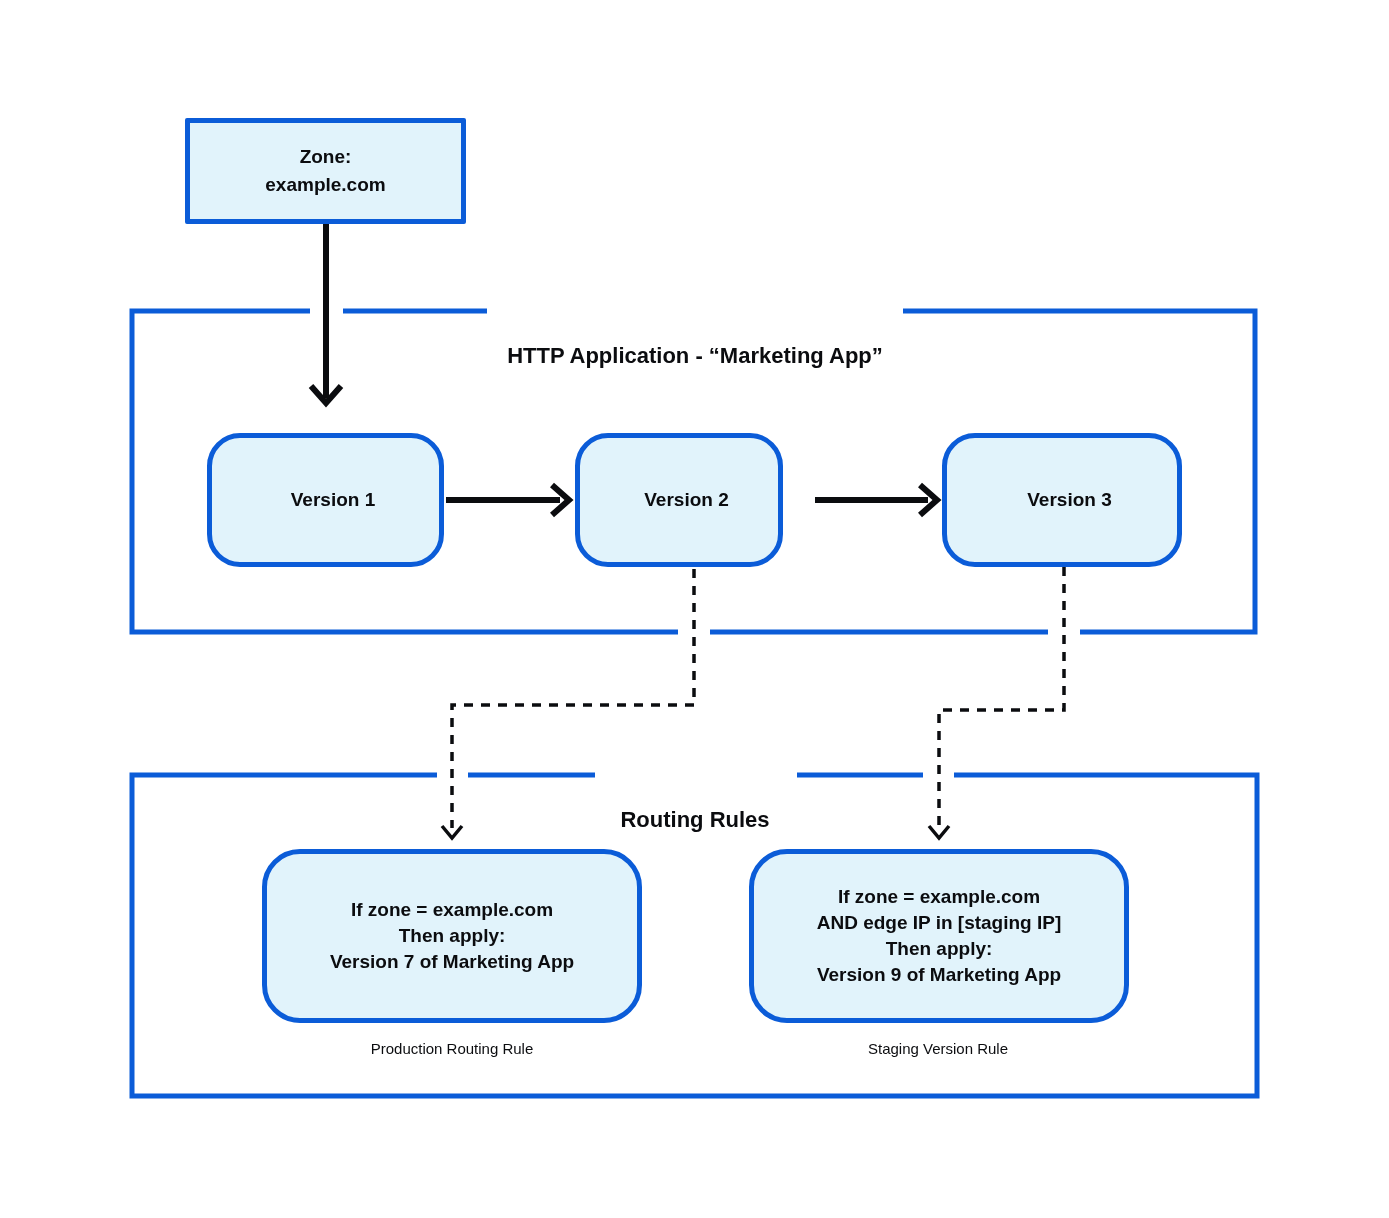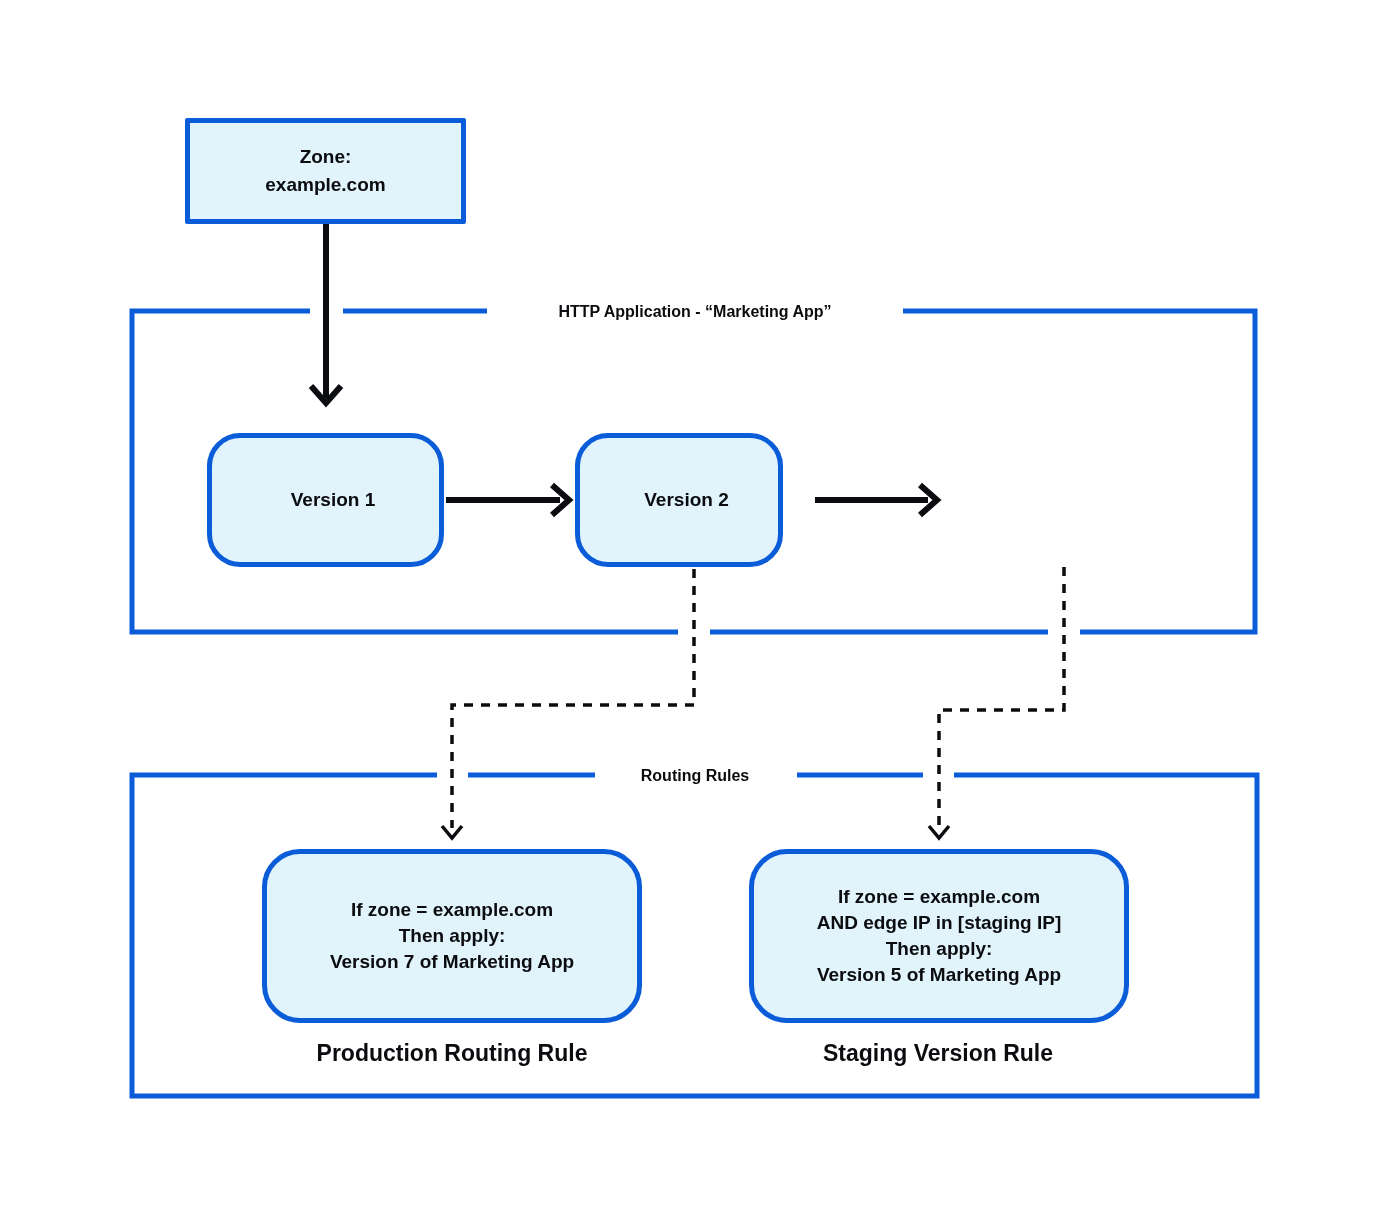--- a/index.html
+++ b/index.html
@@ -46,31 +46,32 @@
   .rule-box{
     top:849px;width:380px;height:174px;
     border-radius:38px;
     font-size:19px;line-height:26px;
   }
   .rule-production{left:262px;}
   .rule-staging{left:749px;}
   .container-title{
     position:absolute;
     transform:translate(-50%,-50%);
-    font-weight:700;font-size:16px;
+    font-weight:700;font-size:22px;
     white-space:nowrap;
     z-index:2;
+    margin-top:44px;
   }
   .title-http{left:695px;top:312px;}
   .title-routing{left:695px;top:776px;}
   .caption{
     position:absolute;
     transform:translateX(-50%);
     top:1040px;
-    font-weight:700;font-size:23px;
+    font-weight:400;font-size:15px;
     white-space:nowrap;
     z-index:2;
   }
   .caption-production{left:452px;}
   .caption-staging{left:938px;}
 </style>
 </head>
 <body>
 
 <div class="canvas">
@@ -122,31 +123,34 @@
   </div>
 
   <div class="container-title title-http">HTTP Application - “Marketing App”</div>
 
   <div class="node version-box v1">
     <span>Version 1</span>
   </div>
   <div class="node version-box v2">
     <span>Version 2</span>
   </div>
+  <div class="node version-box v3">
+    <span>Version 3</span>
+  </div>
 
   <div class="container-title title-routing">Routing Rules</div>
 
   <div class="node rule-box rule-production">
     <div>If zone = example.com</div>
     <div>Then apply:</div>
     <div>Version 7 of Marketing App</div>
   </div>
   <div class="caption caption-production">Production Routing Rule</div>
 
   <div class="node rule-box rule-staging">
     <div>If zone = example.com</div>
     <div>AND edge IP in [staging IP]</div>
     <div>Then apply:</div>
-    <div>Version 5 of Marketing App</div>
+    <div>Version 9 of Marketing App</div>
   </div>
   <div class="caption caption-staging">Staging Version Rule</div>
 
 </div>
 
 </body></html>

